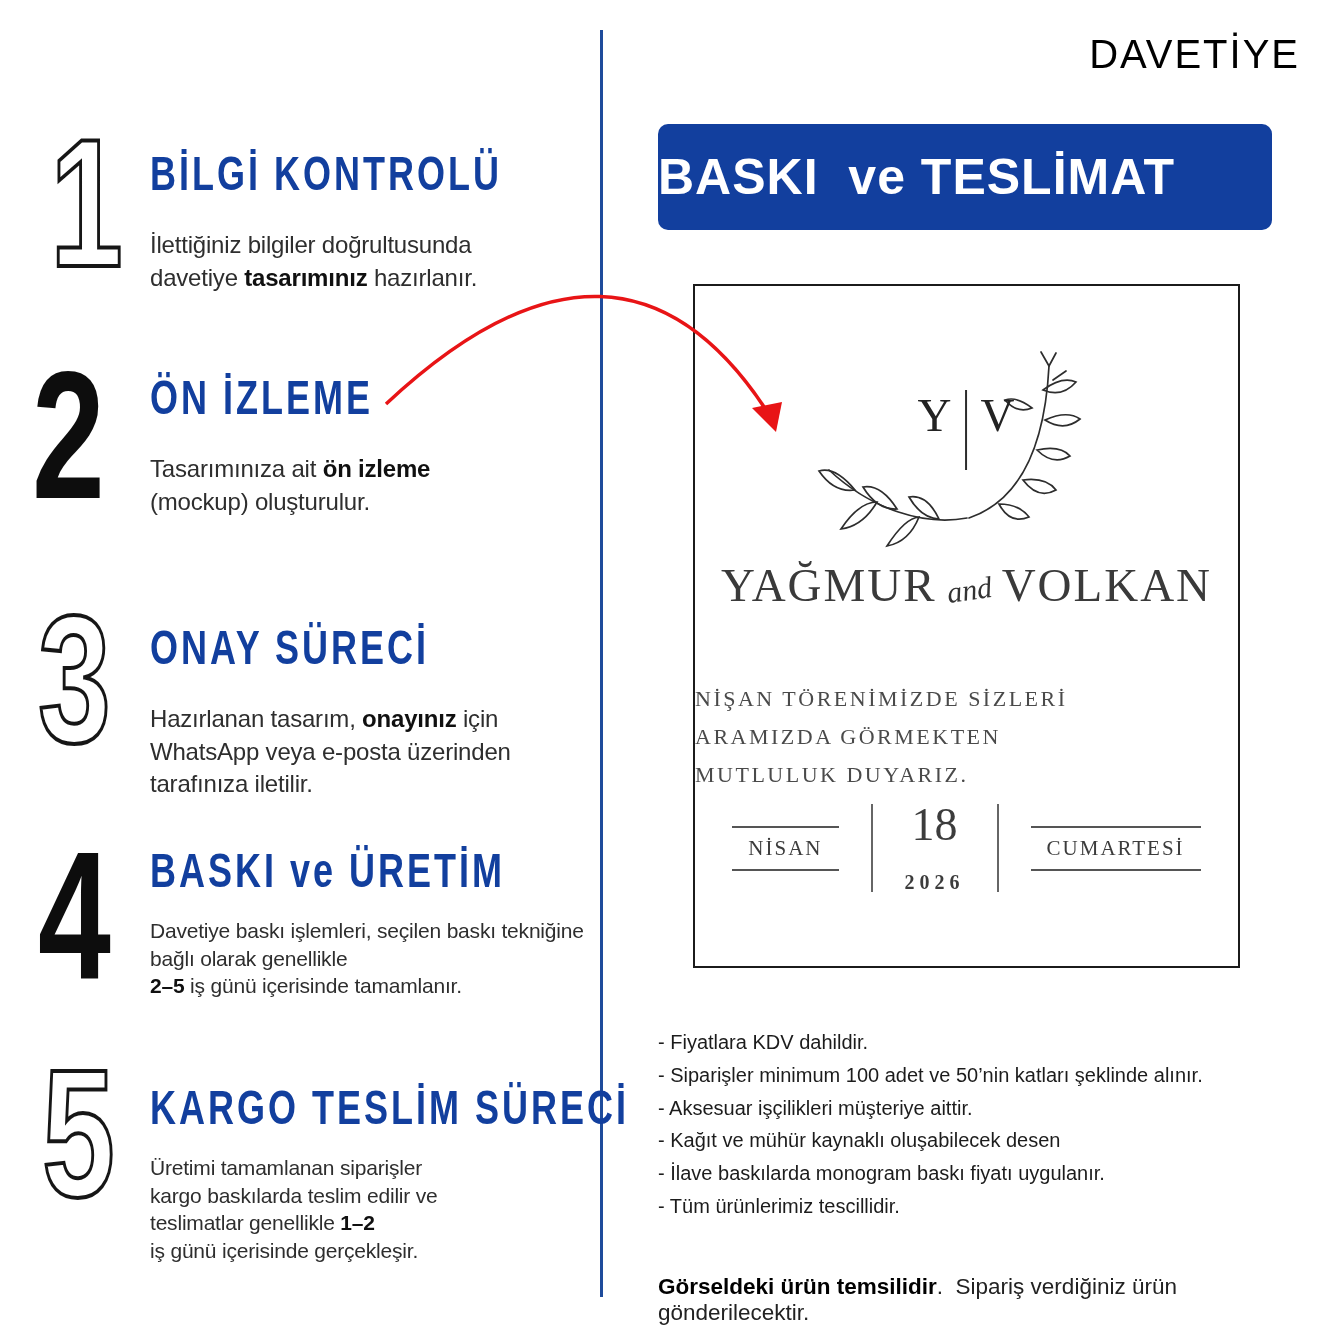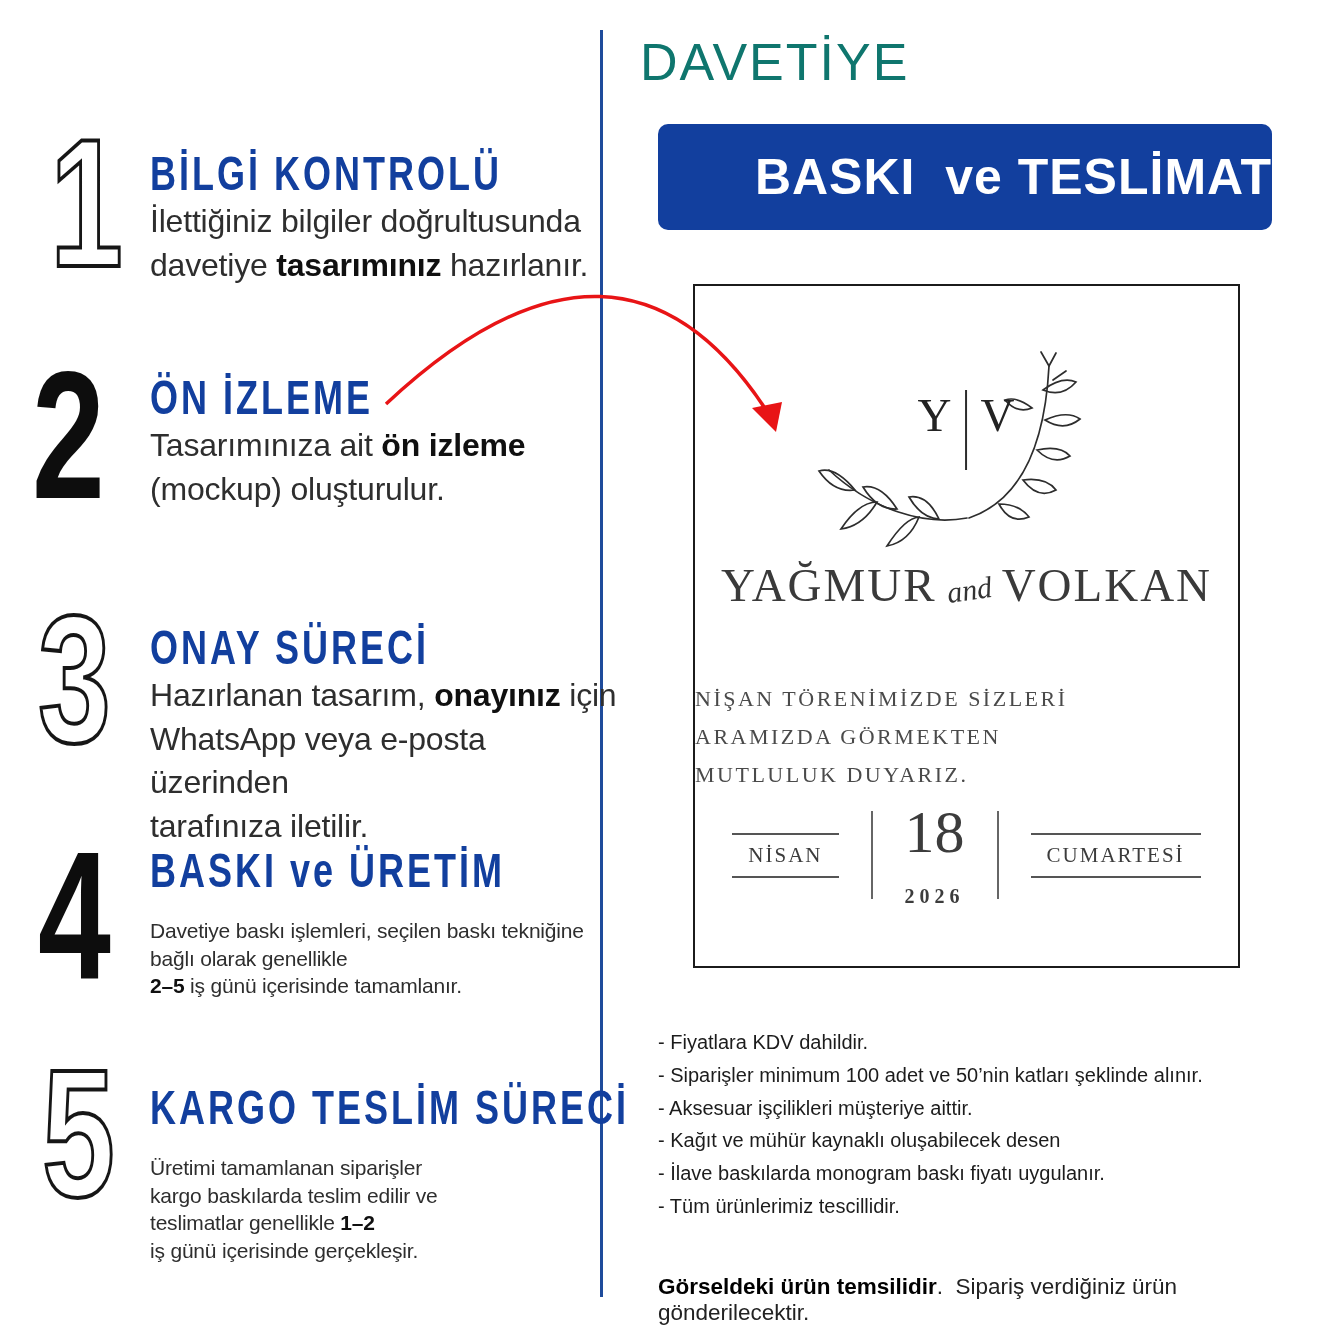--- a/index.html
+++ b/index.html
@@ -19,30 +19,30 @@
   .step-num.solid{color:#0d0d0d}
   .step-num.outline{color:#fff;-webkit-text-stroke:4px #161616;text-stroke:4px #161616}
   .step-1 .step-num{left:-100px;top:-10px}
   .step-2 .step-num{left:-118px;top:-2px}
   .step-3 .step-num{left:-112px;top:-8px}
   .step-4 .step-num{left:-112px;top:6px}
   .step-5 .step-num{left:-108px;top:-14px}
 
   .step-title{font-size:36px;font-weight:800;letter-spacing:3px;color:var(--accent_blue,#123f9e);
               transform:scaleY(1.32);transform-origin:left top;white-space:nowrap}
-  .step-body{margin-top:12px;font-size:32px;line-height:1.36;color:#2e2e2e;letter-spacing:-.2px}
+  .step-body{margin-top:41px;font-size:24px;line-height:1.36;color:#2e2e2e;letter-spacing:-.2px}
   .step-body .b{font-weight:700;color:#101010}
   .step-4 .step-body,.step-5 .step-body{font-size:21px;line-height:1.32;margin-top:32px}
 
   
-  .page-title{position:absolute;left:640px;top:32px;width:660px;text-align:left;
-              font-size:52px;font-weight:400;letter-spacing:2px;color:#0f766e}
+  .page-title{position:absolute;left:640px;top:32px;width:660px;text-align:right;
+              font-size:40px;font-weight:400;letter-spacing:2px;color:#000000}
 
   .banner{position:absolute;left:658px;top:124px;width:614px;height:106px;border-radius:10px;
-          background:var(--accent_blue,#123f9e);display:flex;align-items:center;justify-content:flex-end}
+          background:var(--accent_blue,#123f9e);display:flex;align-items:center;justify-content:flex-start}
   .banner-label{color:#fff;font-size:50px;font-weight:700;letter-spacing:1px;white-space:pre}
 
   
   .card{position:absolute;left:693px;top:284px;width:547px;height:684px;background:#fff;border:2px solid #1b1b1b}
   .monogram{position:absolute;top:62px;left:50%;transform:translateX(-50%);width:300px;height:218px}
   .monogram svg{position:absolute;inset:0;width:100%;height:100%}
   .wreath-path{fill:none;stroke:#2d2d2d;stroke-width:1.7;stroke-linecap:round}
   .initials{position:absolute;top:40px;left:50%;transform:translateX(-50%);display:flex;align-items:flex-start;
             font-family:"Liberation Serif",serif;font-size:47px;color:#232323;letter-spacing:1px}
   .initials .bar{width:2px;height:80px;background:#2c2c2c;margin:2px 13px 0}
@@ -53,21 +53,21 @@
   .conj{font-style:italic;font-size:30px;margin:10px 10px 0;color:#333;transform:rotate(-8deg)}
 
   .message{position:absolute;top:394px;width:100%;font-family:"Liberation Serif",serif;
            font-size:22px;letter-spacing:2.5px;color:#4a4a4a;line-height:1.72}
 
   .date-row{position:absolute;top:516px;width:100%;display:flex;justify-content:center;align-items:center;gap:32px;
             font-family:"Liberation Serif",serif;color:#3c3c3c}
   .date-cell{border-top:2px solid #555;border-bottom:2px solid #555;padding:8px 16px;font-size:21px;letter-spacing:2px}
   .date-bar{width:2px;height:88px;background:#666}
   .date-mid{text-align:center}
-  .date-day{font-size:60px;line-height:1}
+  .date-day{font-size:46px;line-height:1}
   .date-year{font-size:20px;letter-spacing:5px;font-weight:700;margin-top:23px}
 
   
   .arrow-overlay{position:absolute;inset:0;width:1333px;height:1333px;pointer-events:none}
   .arrow-path{fill:none;stroke:var(--arrow_red,#e81416);stroke-width:3.5}
   .arrow-head{fill:var(--arrow_red,#e81416)}
 
   
   .notes{position:absolute;left:658px;top:1026px;width:668px;font-size:20px;line-height:1.64;color:#1c1c1c}
   .footer{position:absolute;left:658px;top:1274px;width:668px;font-size:22.5px;color:#222;white-space:pre-wrap}

